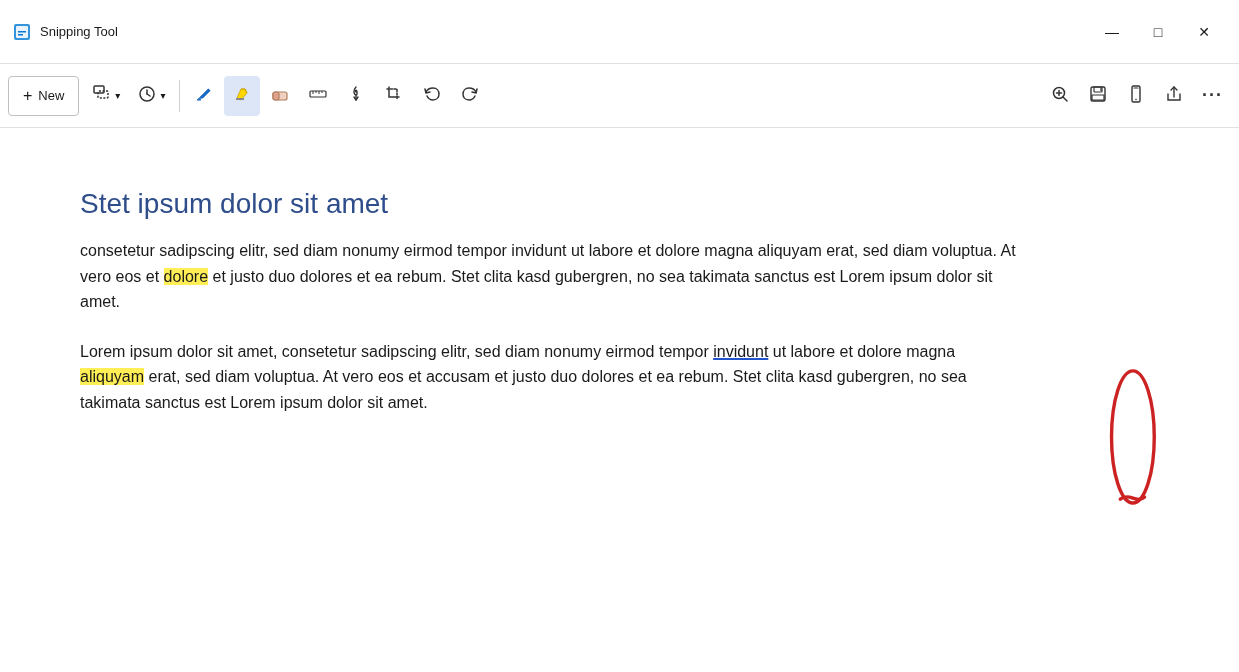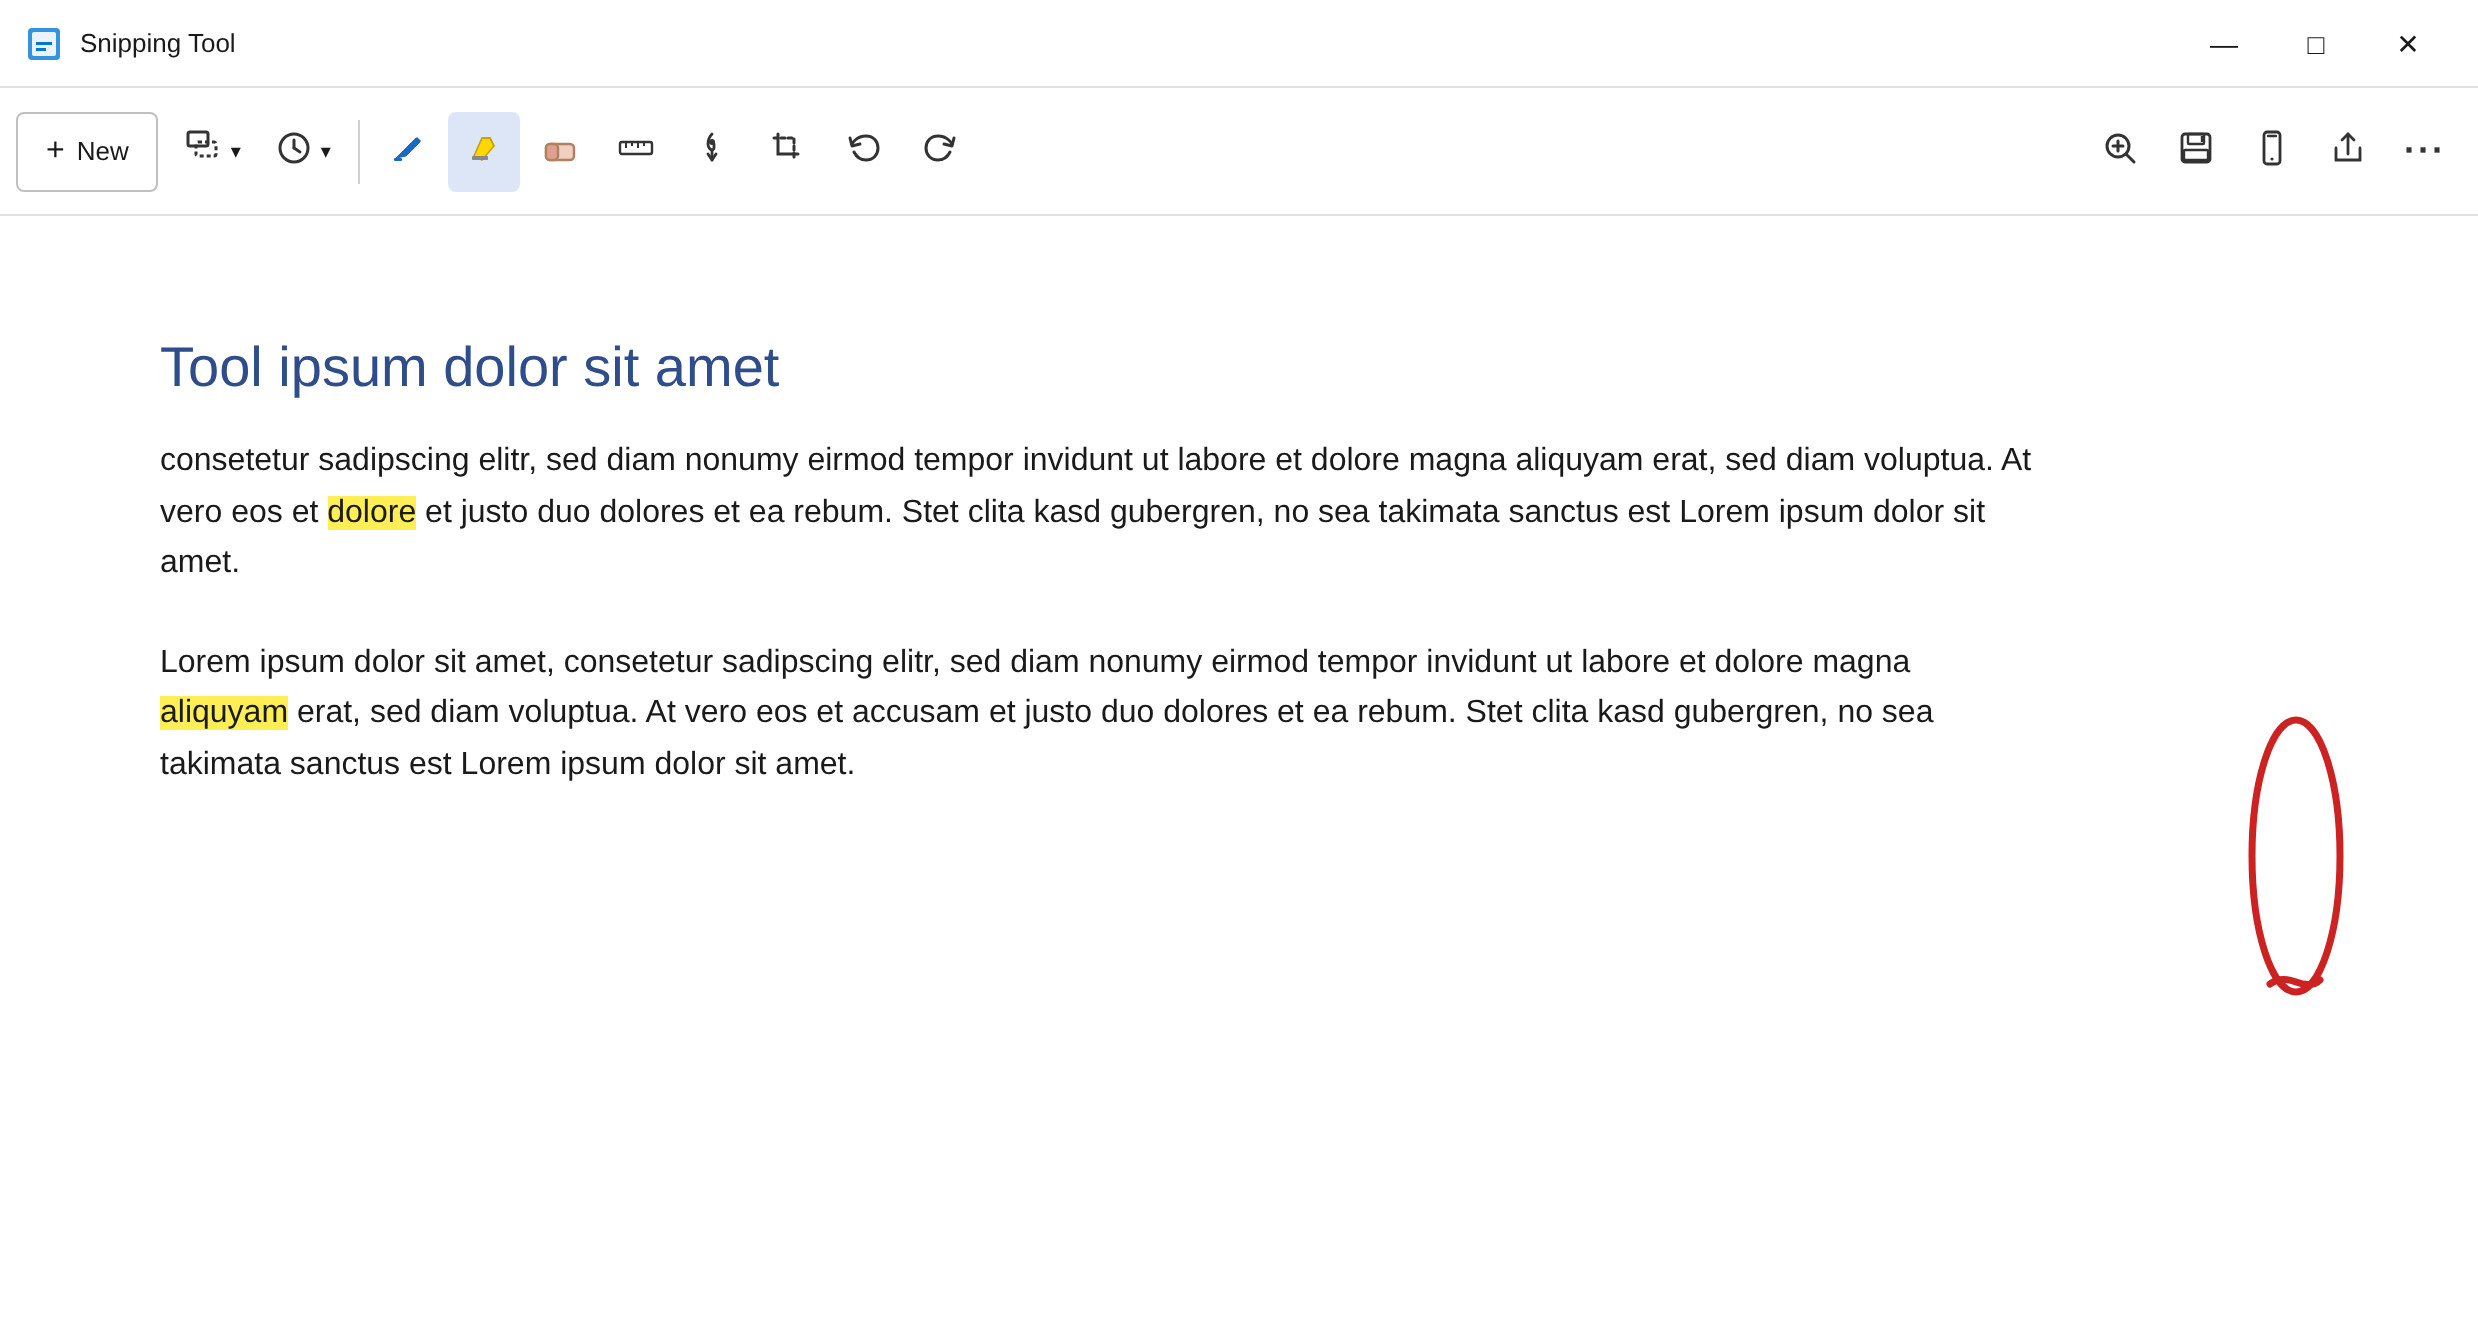--- a/index.html
+++ b/index.html
@@ -9,21 +9,21 @@
       width: 1239px;
       height: 672px;
       overflow: hidden;
       display: flex;
       flex-direction: column;
     }
 
     
     .title-bar {
       background: #ffffff;
-      height: 44px;
+      height: 64px;
       display: flex;
       align-items: center;
       padding: 0 12px;
       border-bottom: 1px solid #e0e0e0;
       user-select: none;
     }
     .title-bar-icon {
       width: 20px;
       height: 20px;
       margin-right: 8px;
@@ -127,20 +127,21 @@
     .doc-para {
       font-size: 16px;
       color: #1a1a1a;
       line-height: 1.6;
       margin-bottom: 24px;
     }
     .highlight-yellow {
       background: #ffee55;
     }
     .underline-blue {
+      text-decoration: underline;
       text-decoration-color: #2255cc;
       text-decoration-thickness: 2px;
     }
     .underline-dark {
       text-decoration-color: #1a1a1a;
       text-decoration-thickness: 2px;
       text-align: right;
     }
 
     
@@ -323,21 +324,21 @@
   </button>
 
   <button class="toolbar-btn">
     <span style="font-size:18px; letter-spacing:1px; font-weight:700; color:#333;">···</span>
   </button>
 </div>
 
 <div class="content-area">
   <div class="doc-content">
 
-    <h1 class="doc-title">Tool ipsum dolor sit amet</h1>
+    <h1 class="doc-title">Stet ipsum dolor sit amet</h1>
 
     <p class="doc-para">
       <span>consetetur sadipscing elitr, sed diam nonumy eirmod tempor invidunt ut labore et dolore magna aliquyam erat, sed diam voluptua. At vero eos et </span><span class="highlight-yellow">dolore</span><span> et justo duo dolores et ea rebum. Stet clita kasd gubergren, no sea takimata sanctus est Lorem ipsum dolor sit </span><span class="underline-dark">amet.</span>
     </p>
 
     <p class="doc-para">
       <span>Lorem ipsum dolor sit amet, consetetur sadipscing elitr, sed diam nonumy eirmod tempor </span><span class="underline-blue">invidunt</span><span> ut labore et dolore magna </span><span class="highlight-yellow">aliquyam</span><span> erat, sed diam voluptua. At vero eos et accusam et justo duo dolores et ea rebum. Stet clita kasd gubergren, no sea takimata sanctus est Lorem ipsum dolor sit amet.</span>
     </p>
 
   </div>

